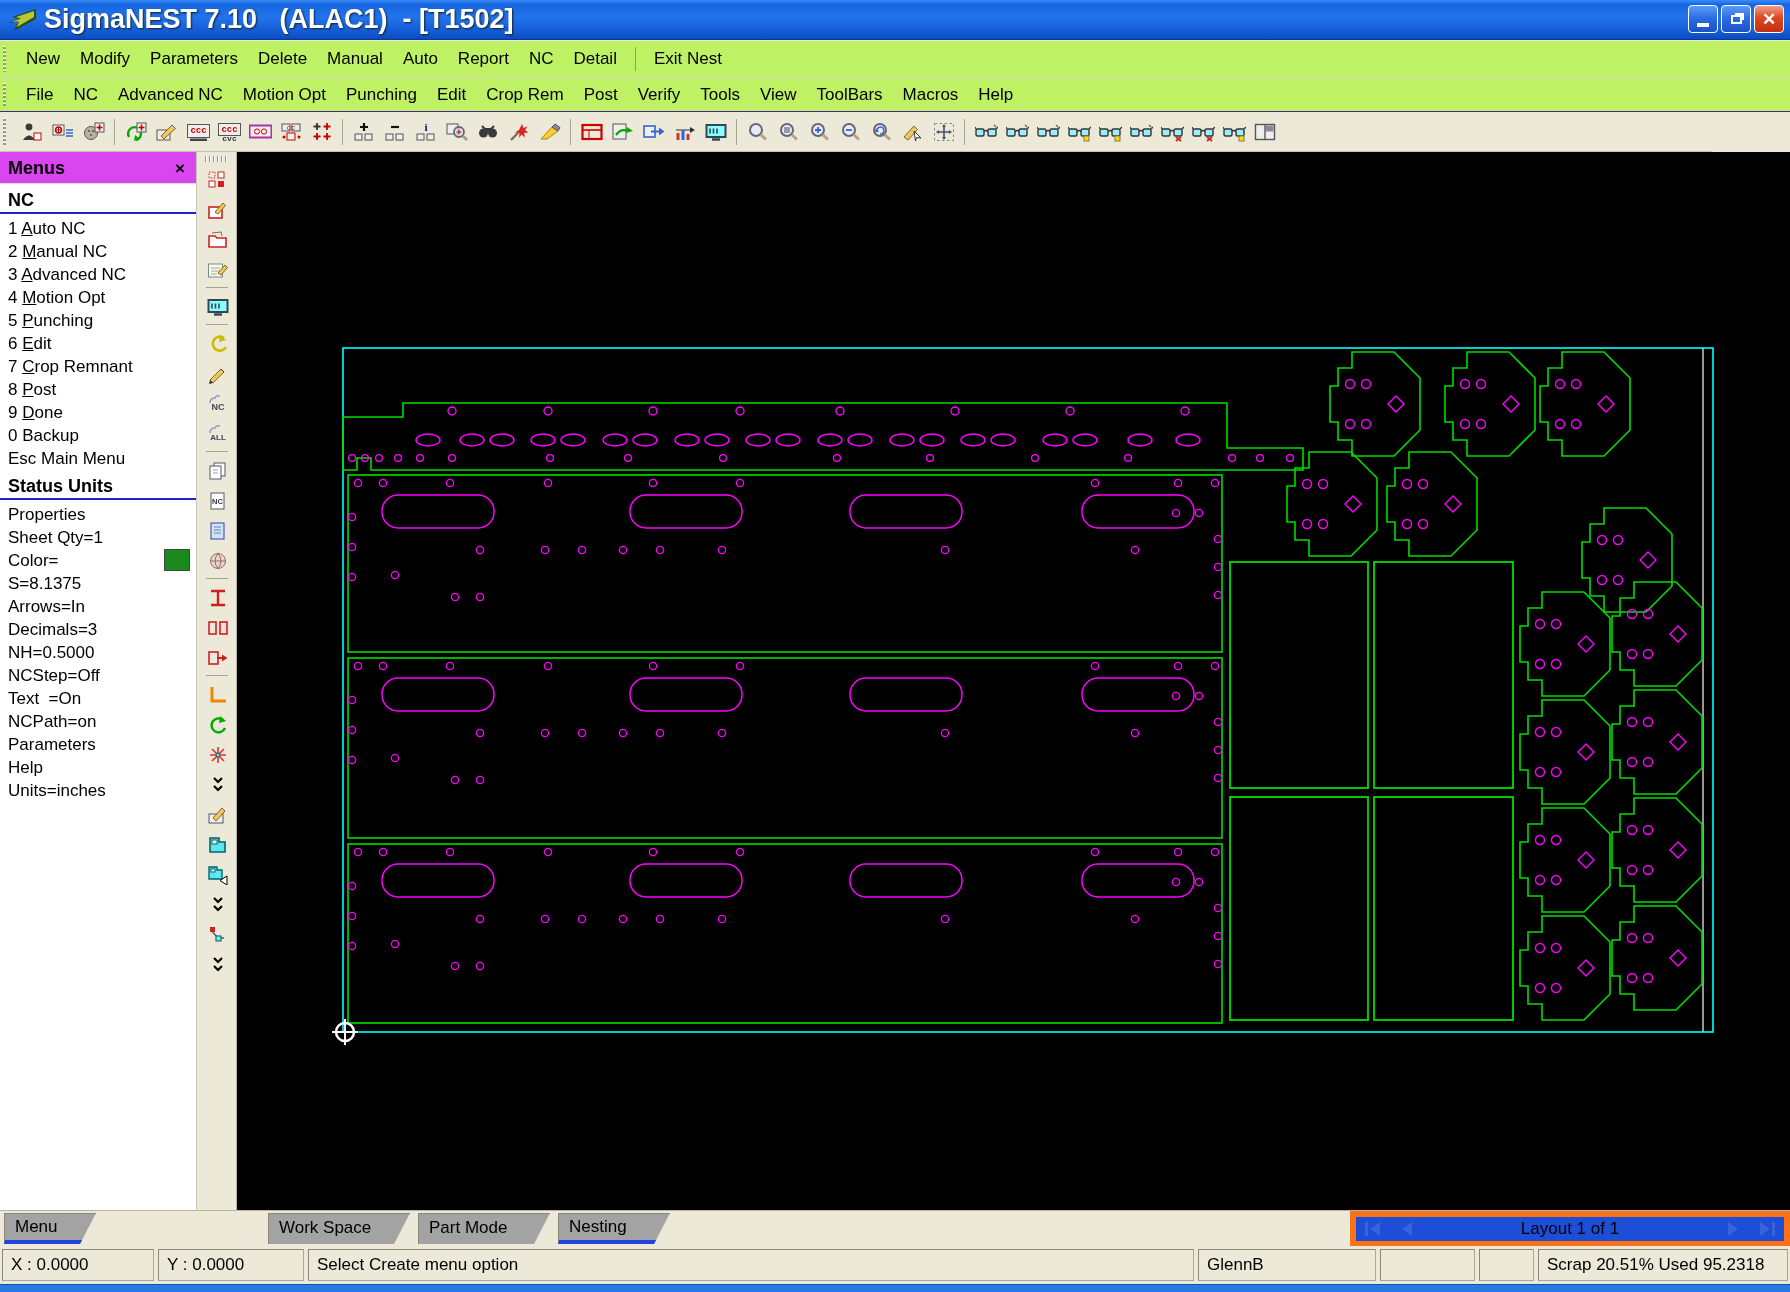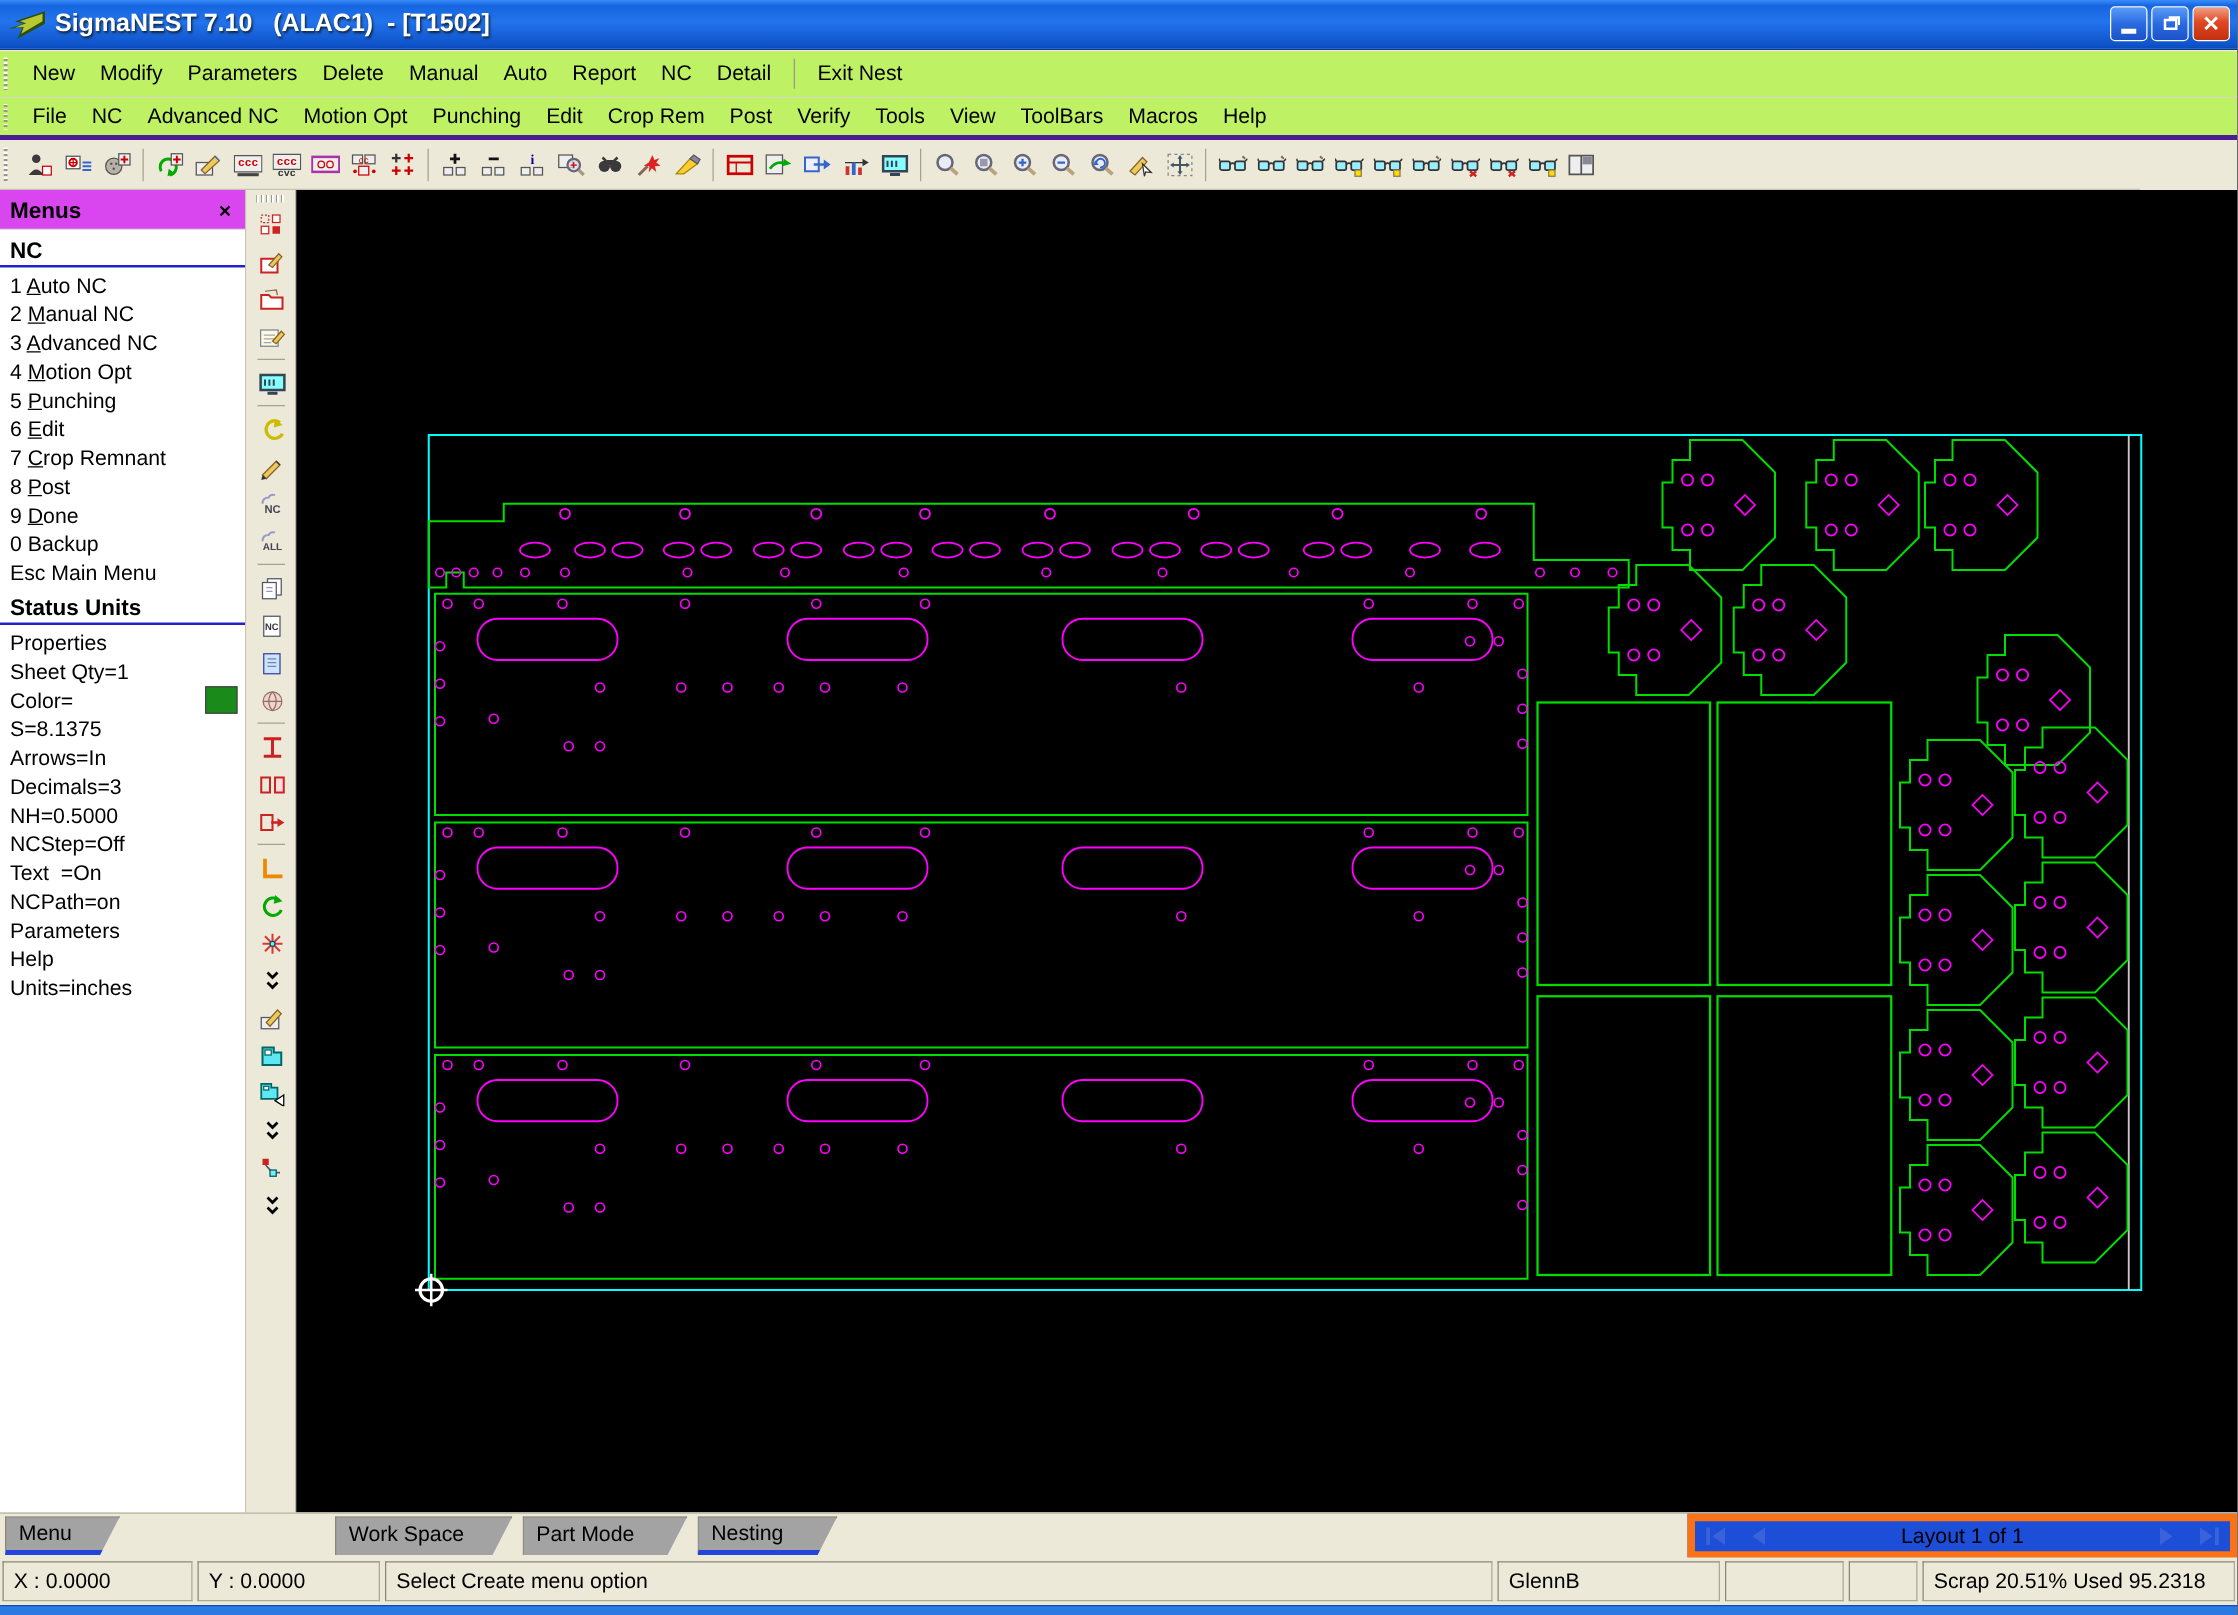--- a/index.html
+++ b/index.html
@@ -4,32 +4,32 @@
 <style>
   html,body{margin:0;padding:0;background:#555;}
   *{box-sizing:border-box;}
   #window{position:relative;width:1790px;height:1292px;background:#ECE9D8;overflow:hidden;
           font-family:"Liberation Sans",sans-serif;color:#000;}
   
   #titlebar{position:absolute;left:0;top:0;width:1790px;height:40px;
     background:linear-gradient(180deg,#3a8bf8 0%,#1566e0 12%,#2273ec 45%,#0f55cc 90%,#0a4abc 100%);
     display:flex;align-items:center;border-bottom:1px solid #08399a;}
   #titlebar .logo{width:34px;height:28px;margin:0 6px 0 4px;}
-  #titlebar .title{color:#fff;font-size:20px;font-weight:bold;text-shadow:1px 1px 2px #123;white-space:pre;}
+  #titlebar .title{color:#fff;font-size:27px;font-weight:bold;text-shadow:1px 1px 2px #123;white-space:pre;}
   #winbtns{position:absolute;right:6px;top:5px;display:flex;gap:3px;}
   .winbtn{width:30px;height:28px;border-radius:4px;border:1px solid #fff;color:#fff;font-weight:bold;
     display:flex;align-items:center;justify-content:center;font-size:15px;
     background:linear-gradient(180deg,#5a9cf8,#2a6ae0 50%,#1c52c8);}
   .winbtn.close{background:linear-gradient(180deg,#f0a088,#df4820 45%,#c23010);font-size:17px;}
   .winbtn .minbar{width:12px;height:4px;background:#fff;margin-top:12px;}
   .winbtn .rest{width:11px;height:9px;border:2px solid #fff;box-shadow:3px -3px 0 -1px #fff;}
   
   .menubar{position:absolute;left:0;width:1790px;background:#bef264;display:flex;align-items:center;font-size:17px;}
   #menubar1{top:41px;height:37px;border-bottom:1px solid #d8d4c0;}
-  #menubar2{top:78px;height:34px;border-bottom:4px solid #4c1d95;}
+  #menubar2{top:78px;height:34px;border-bottom:1px solid #4c1d95;}
   .grip{width:7px;height:70%;margin:0 6px 0 3px;
     background:repeating-linear-gradient(180deg,#fff 0 1px,#9a968a 1px 3px,transparent 3px 4px);
     background-size:3px 100%;background-repeat:repeat-y;}
   .menuitem{padding:3px 10px;white-space:nowrap;cursor:default;}
   .menusep{width:1px;height:24px;background:#9a968a;margin:0 8px;}
   
   #toolbar{position:absolute;left:0;top:112px;width:1712px;height:40px;background:#ECE9D8;
     display:flex;align-items:center;border-bottom:1px solid #c8c4b0;}
   .tbtn{width:29px;height:27px;margin:0 1px;position:relative;border:1px solid transparent;border-radius:2px;}
   .tbtn svg{position:absolute;left:3px;top:3px;}

